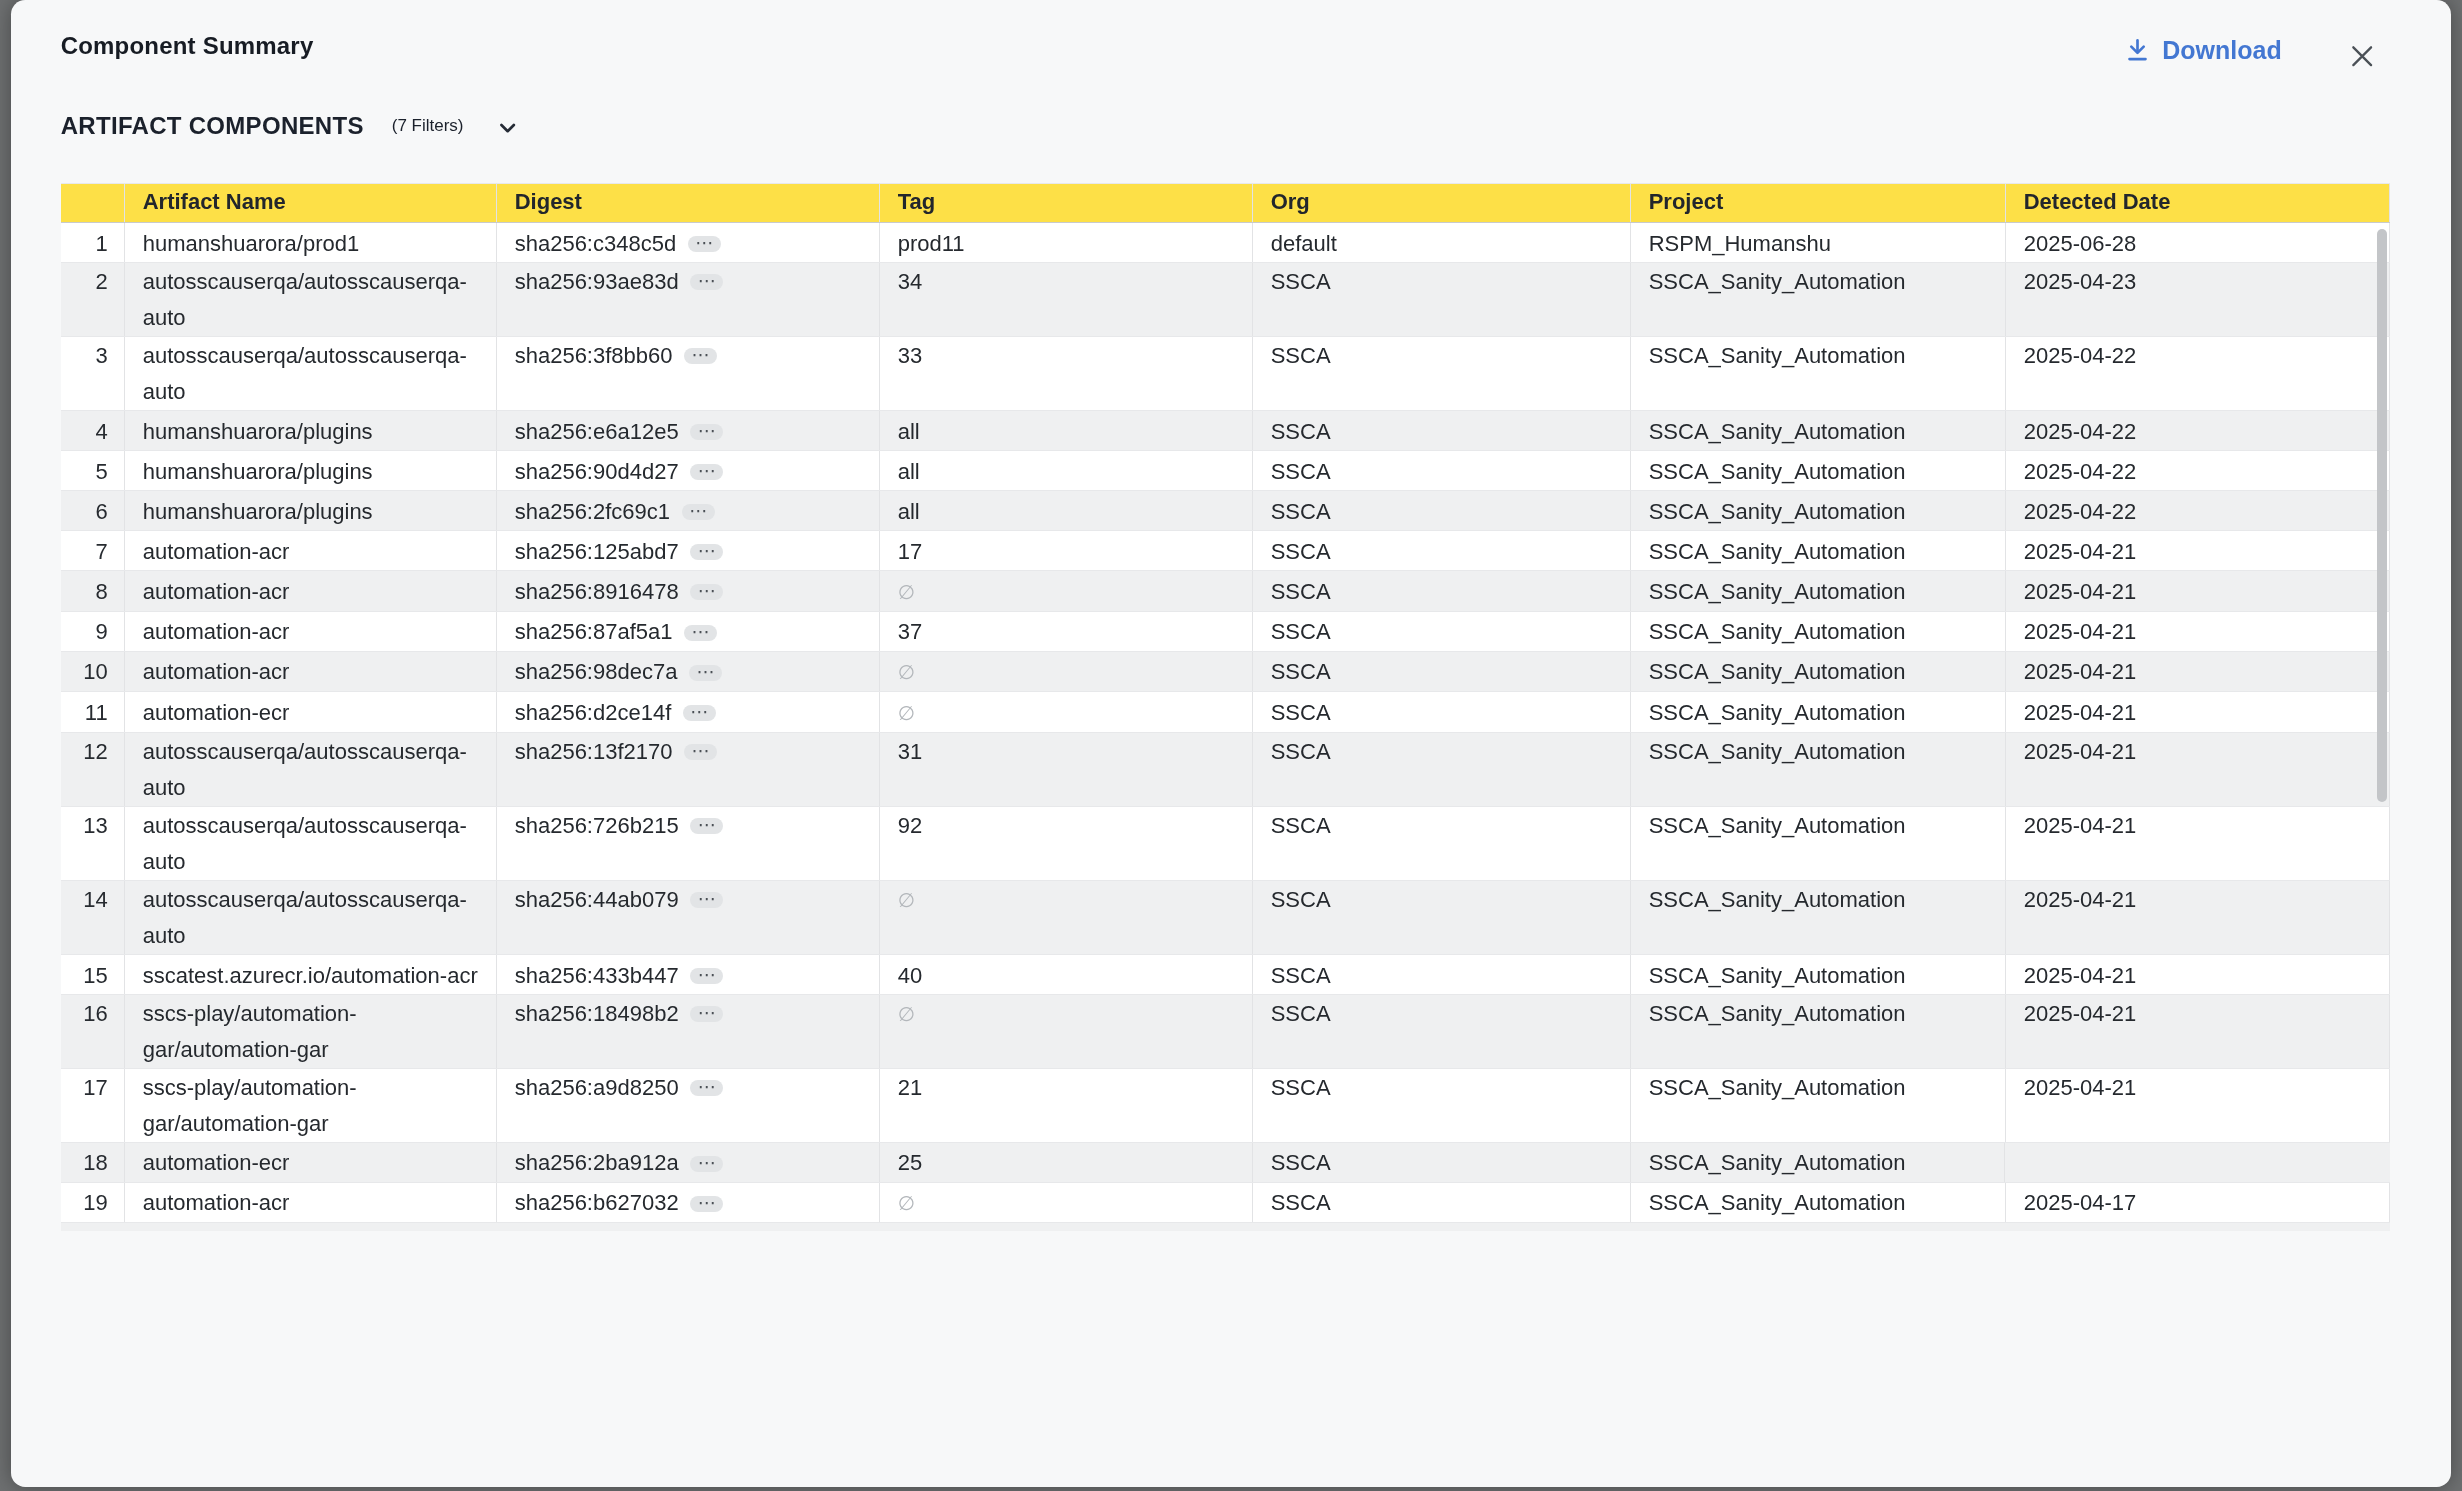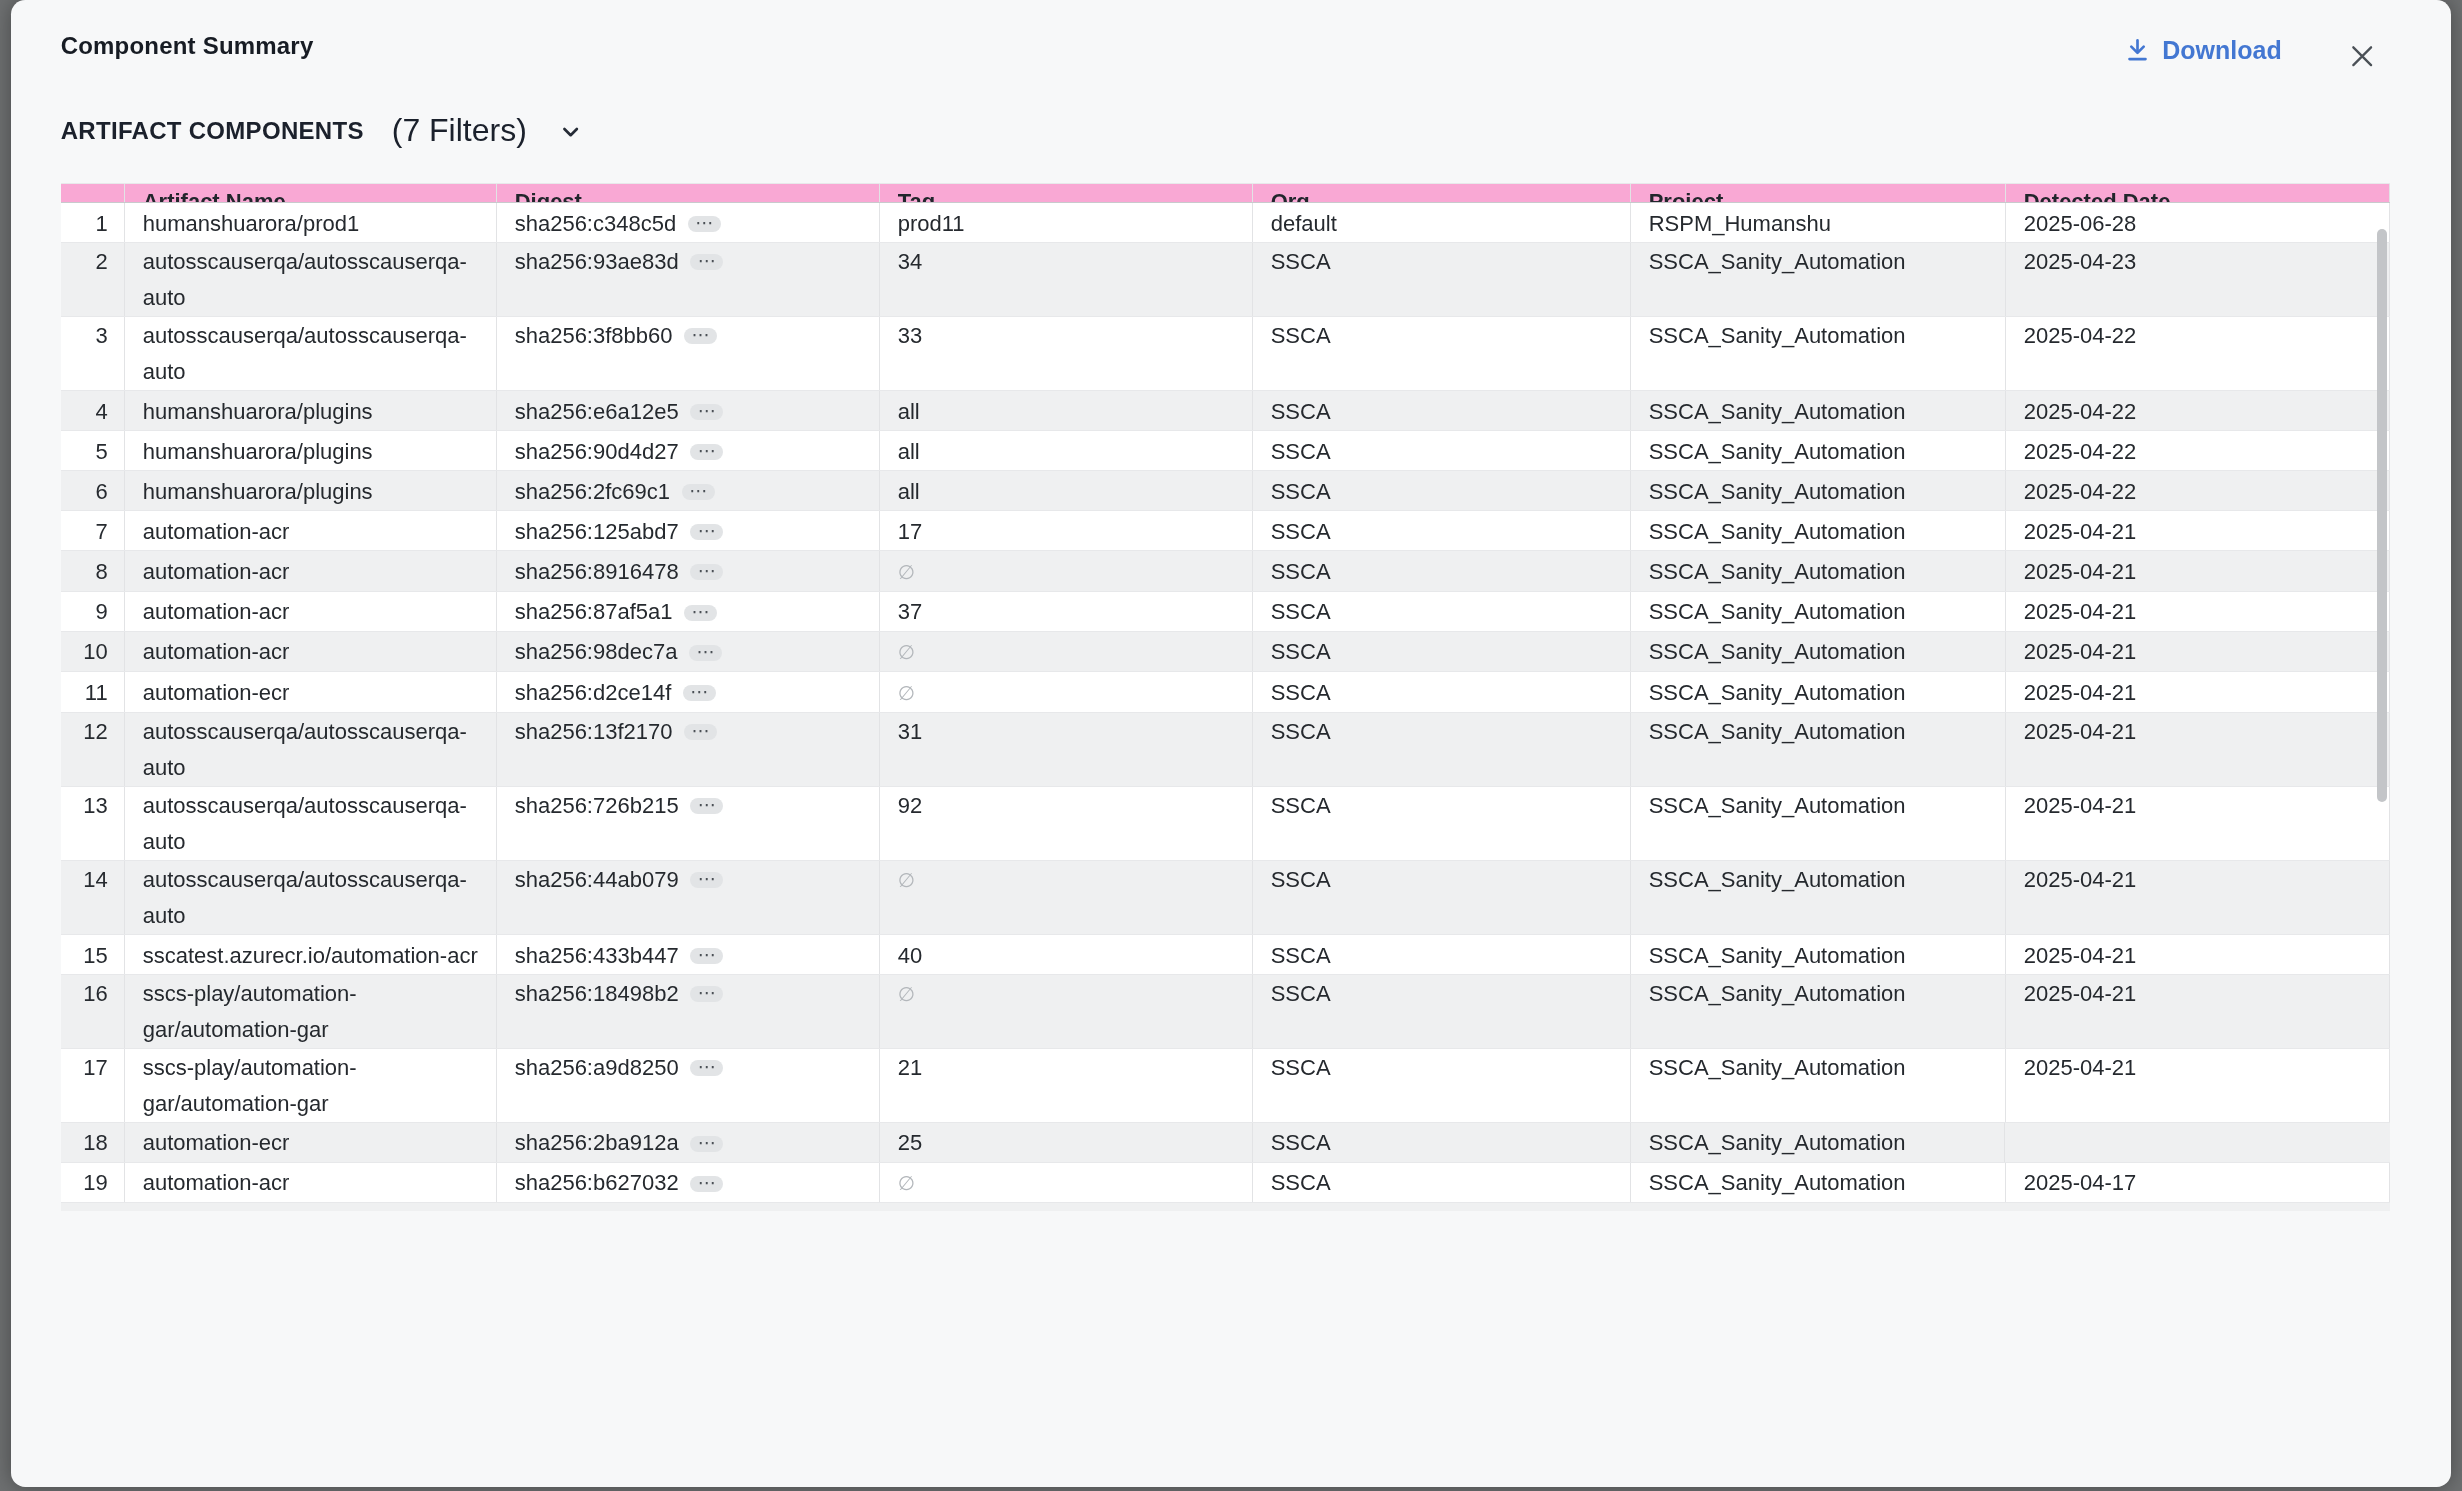--- a/index.html
+++ b/index.html
@@ -10,27 +10,27 @@
   .page-title{position:absolute;left:50px;top:32px;margin:0;
     font-size:24px;font-weight:700;color:#171c24;letter-spacing:0.2px;}
   .download-btn{position:absolute;top:36px;right:169px;display:flex;align-items:center;gap:11.6px;
     background:none;border:none;cursor:pointer;color:#4377d2;
     font-family:inherit;font-size:25px;font-weight:700;padding:0;}
   .close-btn{position:absolute;top:36px;right:68px;width:41px;height:41px;
     background:none;border:none;cursor:pointer;padding:0;display:flex;
     align-items:center;justify-content:center;}
   .section-row{position:absolute;left:50px;top:112px;display:flex;align-items:center;gap:28px;cursor:pointer;}
   .section-title{font-size:24px;font-weight:700;color:#1b212c;letter-spacing:0.3px;}
-  .filters{font-size:32px;font-weight:400;color:#1b212c;}
+  .filters{font-size:17px;font-weight:400;color:#1b212c;}
   .chev{margin-left:5.3px;margin-top:2.7px;}
 
   .table{position:absolute;left:50px;top:183px;width:2329px;
     --cols:63px 372px 383px 373px 378px 375px 385px;}
-  .thead{display:grid;grid-template-columns:var(--cols);height:20px;
-    background:#f9a8d4;border-top:0.9px solid #e8e9eb;border-bottom:1.8px solid #c8cacd;box-sizing:border-box;}
+  .thead{display:grid;grid-template-columns:var(--cols);height:40px;
+    background:#fde047;border-top:0.9px solid #e8e9eb;border-bottom:1.8px solid #c8cacd;box-sizing:border-box;}
   .hcell{font-weight:700;font-size:22px;color:#22262c;line-height:36px;
     padding-left:18px;box-sizing:border-box;overflow:hidden;white-space:nowrap;}
   .hcell:not(:first-child){border-left:0.9px solid #e2e3e5;}
   .hcell:last-child{border-right:0.9px solid #e2e3e5;}
 
   .row{display:grid;grid-template-columns:var(--cols);background:#fff;
     border-bottom:0.9px solid #e7e8ea;min-height:40px;box-sizing:border-box;}
   .row:nth-child(even){background:#eff0f1;}
   .row.sliver{min-height:0;height:8px;border-bottom:none;}
   .cell{font-size:22px;color:#25292e;line-height:37px;padding:1.8px 10.7px 0 18px;

